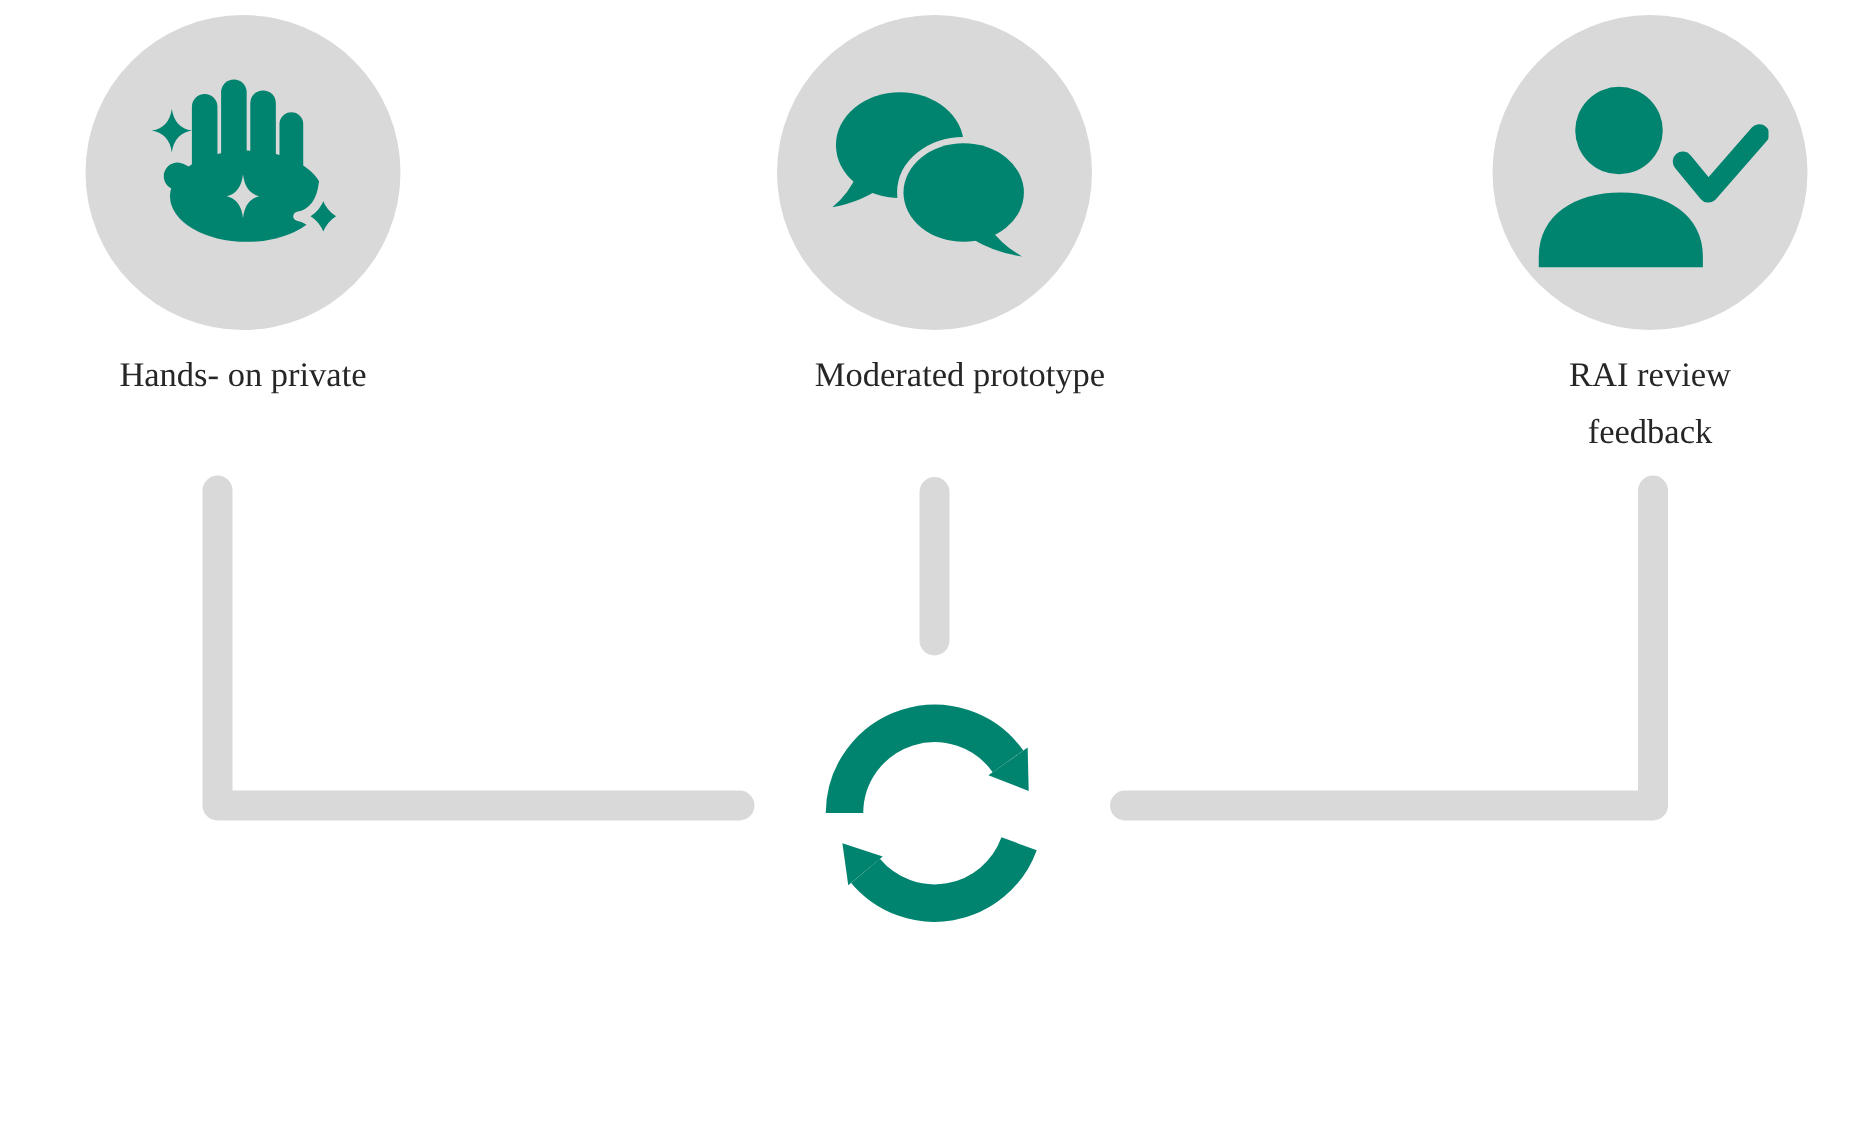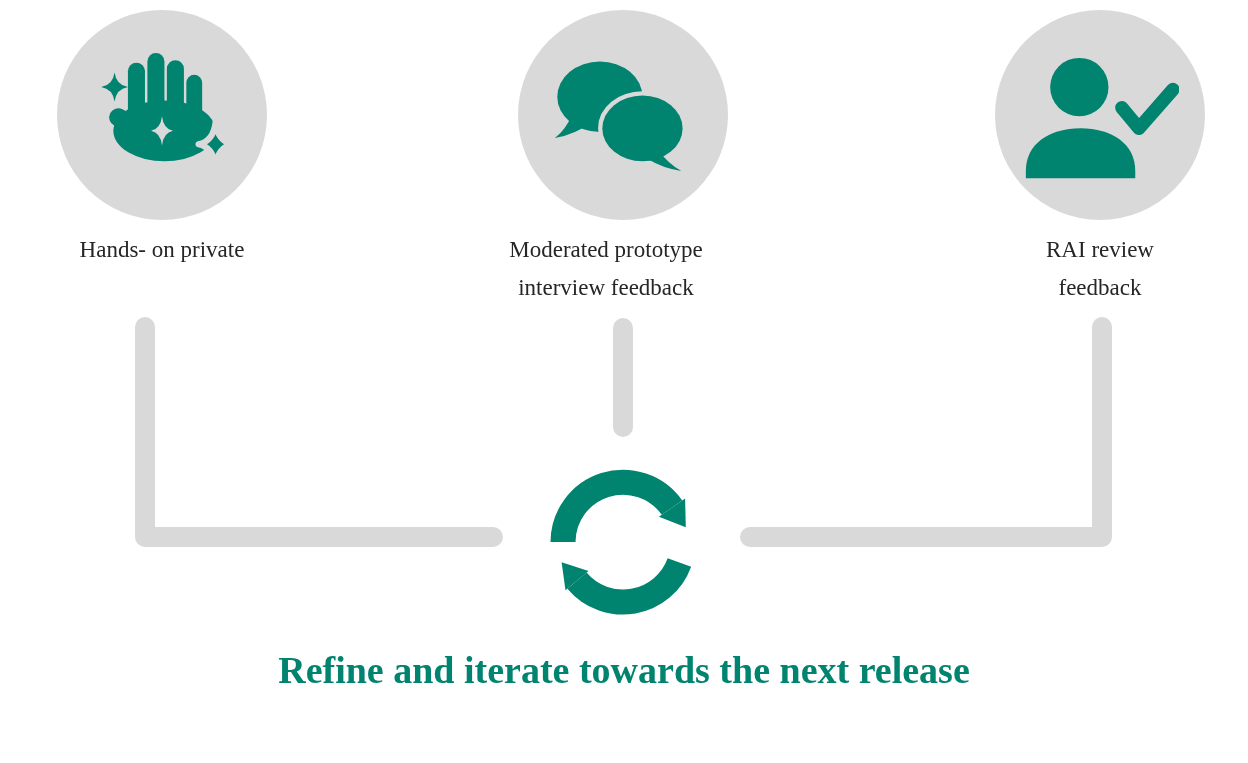--- a/index.html
+++ b/index.html
@@ -29,21 +29,21 @@
   .step-circle svg{display:block;}
   .circle-1{left:57px;}
   .circle-2{left:518px;}
   .circle-3{left:995px;}
   .step-label{
     position:absolute;top:231px;width:300px;z-index:2;
     text-align:center;color:var(--label_text);
     font-size:23px;line-height:38px;font-weight:500;
   }
   .label-1{left:12px;}
-  .label-2{left:456px;}
+  .label-2{left:490px;}
   .label-3{left:950px;}
   .sync-wrap{position:absolute;left:538px;top:457px;width:170px;height:170px;z-index:2;}
   .fill-teal{fill:var(--teal);}
   .fill-bg-gray{fill:var(--icon_circle_gray);}
   .stroke-teal{stroke:var(--teal);fill:none;}
   .caption{
     position:absolute;left:0;top:648px;width:1248px;z-index:2;
     text-align:center;color:var(--teal);
     font-size:38px;font-weight:700;letter-spacing:0px;
   }
@@ -93,21 +93,20 @@
         <ellipse cx="76" cy="71" rx="33" ry="27"></ellipse>
       </g>
       <g class="fill-teal">
         <path d="M90,90 Q97,100 108,106 Q93,104 80,96 Z"></path>
         <ellipse cx="76" cy="71" rx="33" ry="27"></ellipse>
       </g>
     </svg>
   </div>
   <div class="step-label label-2">
     <div>Moderated prototype</div>
-    <div>interview feedback</div>
   </div>
 
   <div class="step-circle circle-3">
     <svg width="158" height="146" viewBox="0 0 130 120" aria-hidden="true">
       <circle class="fill-teal" cx="48" cy="37" r="24"></circle>
       <path class="fill-teal" d="M4,112 L4,106 C4,84 23,71 49,71 C75,71 94,84 94,106 L94,112 Z"></path>
       <path class="stroke-teal" stroke-width="11" stroke-linecap="round" stroke-linejoin="round" d="M83,54 L97,71 L125,39"></path>
     </svg>
   </div>
   <div class="step-label label-3">
@@ -117,15 +116,14 @@
 
   <div class="sync-wrap">
     <svg width="170" height="170" viewBox="0 0 170 170" aria-hidden="true">
       <path class="stroke-teal" stroke-width="25" d="M25,85 A60,60 0 0 1 134,50.6"></path>
       <polygon class="fill-teal" points="120.9,59.8 147.1,41.4 147.8,70.3"></polygon>
       <path class="stroke-teal" stroke-width="25" d="M141.4,105.5 A60,60 0 0 1 39,123.6"></path>
       <polygon class="fill-teal" points="50.5,114 27.5,133.2 23.6,105.2"></polygon>
     </svg>
   </div>
 
-  <div class="caption">Refine and iterate towards the next release</div>
 
 </div>
 
 </body></html>

